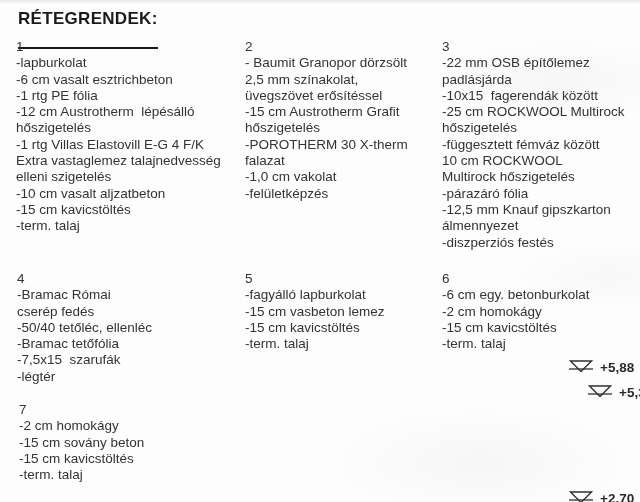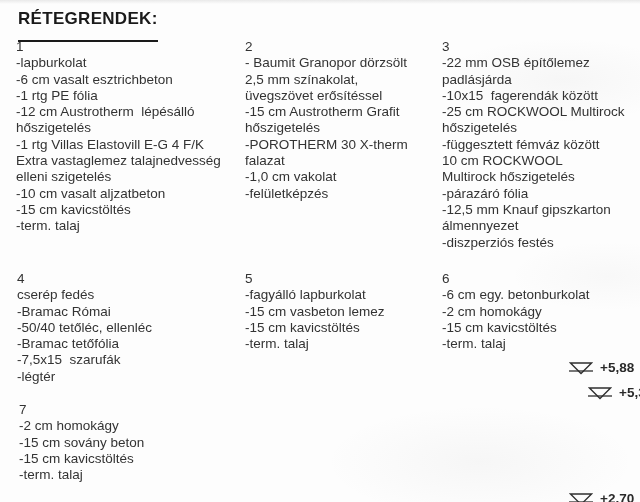--- a/index.html
+++ b/index.html
@@ -29,36 +29,36 @@
   h1.page-title {
     position: absolute;
     left: 18px;
     top: 9px;
     margin: 0;
     font-size: 17px;
     font-weight: bold;
     letter-spacing: 0.3px;
     color: #1a1a1a;
     border-bottom: 2px solid #1a1a1a;
-    padding-bottom: 11px;
+    padding-bottom: 18px;
     display: inline-block;
   }
   .block {
     position: absolute;
     font-size: 13.5px;
     line-height: 16.3px;
     color: #333333;
   }
   .block .ln {
     white-space: pre;
   }
   .marker {
     position: absolute;
     display: flex;
-    align-items: flex-end;
+    align-items: flex-start;
     gap: 7px;
     height: 15px;
   }
   .marker svg {
     display: block;
   }
   .marker .val {
     font-size: 13.5px;
     font-weight: bold;
     color: #2a2a2a;
@@ -112,22 +112,22 @@
     <div class="ln">10 cm ROCKWOOL</div>
     <div class="ln">Multirock hőszigetelés</div>
     <div class="ln">-párazáró fólia</div>
     <div class="ln">-12,5 mm Knauf gipszkarton</div>
     <div class="ln">álmennyezet</div>
     <div class="ln">-diszperziós festés</div>
   </section>
 
   <section class="block" style="left:17px; top:271px;">
     <div class="ln">4</div>
+    <div class="ln">-Bramac Római</div>
     <div class="ln">cserép fedés</div>
-    <div class="ln">-Bramac Római</div>
     <div class="ln">-50/40 tetőléc, ellenléc</div>
     <div class="ln">-Bramac tetőfólia</div>
     <div class="ln">-7,5x15  szarufák</div>
     <div class="ln">-légtér</div>
   </section>
 
   <section class="block" style="left:245px; top:271px;">
     <div class="ln">5</div>
     <div class="ln">-fagyálló lapburkolat</div>
     <div class="ln">-15 cm vasbeton lemez</div>

